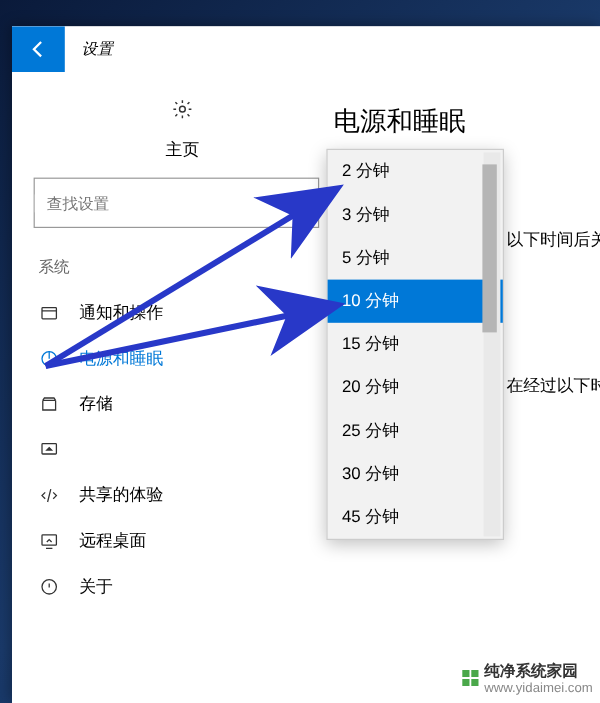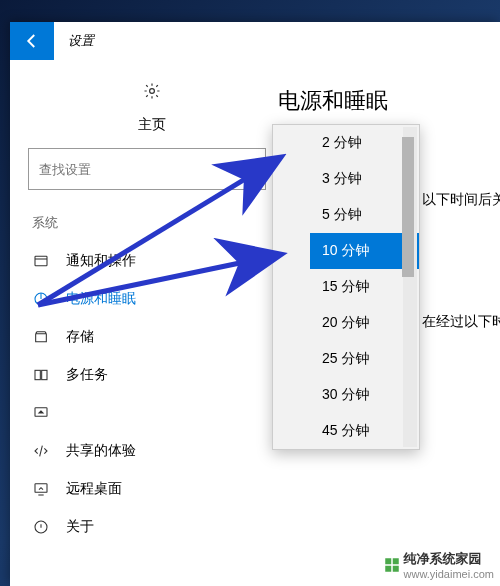--- a/index.html
+++ b/index.html
@@ -18,21 +18,21 @@
   .search-box input { flex: 1; border: none; outline: none; padding: 0 10px; font-size: 13px; color: #666; }
   .search-box .icon { width: 32px; display:flex; align-items:center; justify-content:center; }
   .section-label { font-size: 13px; color: #666; margin: 0 0 10px 4px; }
   .nav { list-style: none; }
   .nav li { display: flex; align-items: center; gap: 16px; padding: 10px 0 10px 4px; font-size: 14px; color: #000; cursor: pointer; }
   .nav li .icon { width: 18px; height: 18px; display:flex; align-items:center; justify-content:center; color:#333; }
   .nav li.active { color: #0078d7; }
   .nav li.active .icon { color: #0078d7; }
   .main { flex: 1; padding: 26px 0 0 0; position: relative; }
   .page-title { font-size: 22px; font-weight: 400; margin-left: 6px; }
-  .dropdown { position: absolute; top: 64px; left: 0; width: 148px; background: #f2f2f2; border: 1px solid #ccc; box-shadow: 0 4px 14px rgba(0,0,0,0.25); padding-left: 37px; }
+  .dropdown { position: absolute; top: 64px; left: 0; width: 148px; background: #f2f2f2; border: 1px solid #ccc; box-shadow: 0 4px 14px rgba(0,0,0,0.25); }
   .dropdown .option { padding: 9px 12px; font-size: 14px; color: #000; cursor: pointer; }
   .dropdown .option.selected { background: #0078d7; color: #fff; }
   .dropdown .scrollbar { position: absolute; right: 2px; top: 2px; bottom: 2px; width: 14px; background: #e9e9e9; }
   .dropdown .scrollthumb { position: absolute; right: 3px; top: 10px; width: 12px; height: 140px; background: #b5b5b5; }
   .side-text { position: absolute; left: 150px; font-size: 14px; color: #000; white-space: nowrap; }
   .side-text.t1 { top: 131px; }
   .side-text.t2 { top: 253px; }
   .arrows { position:absolute; top:75px; left:20px; width:270px; height:220px; pointer-events:none; z-index:5; }
   .watermark { position: absolute; right: 6px; bottom: 6px; display:flex; align-items:center; gap:3px; font-size: 13px; color:#333; z-index:10; }
   .watermark .url { font-size: 11px; color:#888; display:block; }
@@ -94,29 +94,20 @@
             </span>
             <span>电源和睡眠</span>
           </li>
           <li>
             <span class="icon">
               <svg viewBox="0 0 24 24" width="16" height="16" fill="none" stroke="currentColor" stroke-width="1.6">
                 <path d="M4 7h16M4 7v12h16V7M4 7l2-3h12l2 3"></path>
               </svg>
             </span>
             <span>存储</span>
-          </li>
-          <li>
-            <span class="icon">
-              <svg viewBox="0 0 24 24" width="16" height="16" fill="none" stroke="currentColor" stroke-width="1.6">
-                <rect x="3" y="5" width="8" height="14"></rect>
-                <rect x="13" y="5" width="8" height="14"></rect>
-              </svg>
-            </span>
-            <span>多任务</span>
           </li>
           <li>
             <span class="icon">
               <svg viewBox="0 0 24 24" width="16" height="16" fill="none" stroke="currentColor" stroke-width="1.6">
                 <rect x="3" y="4" width="18" height="13" rx="1"></rect>
                 <path d="M12 9l-3 3h6z" fill="currentColor"></path>
               </svg>
             </span>
           </li>
           <li>

